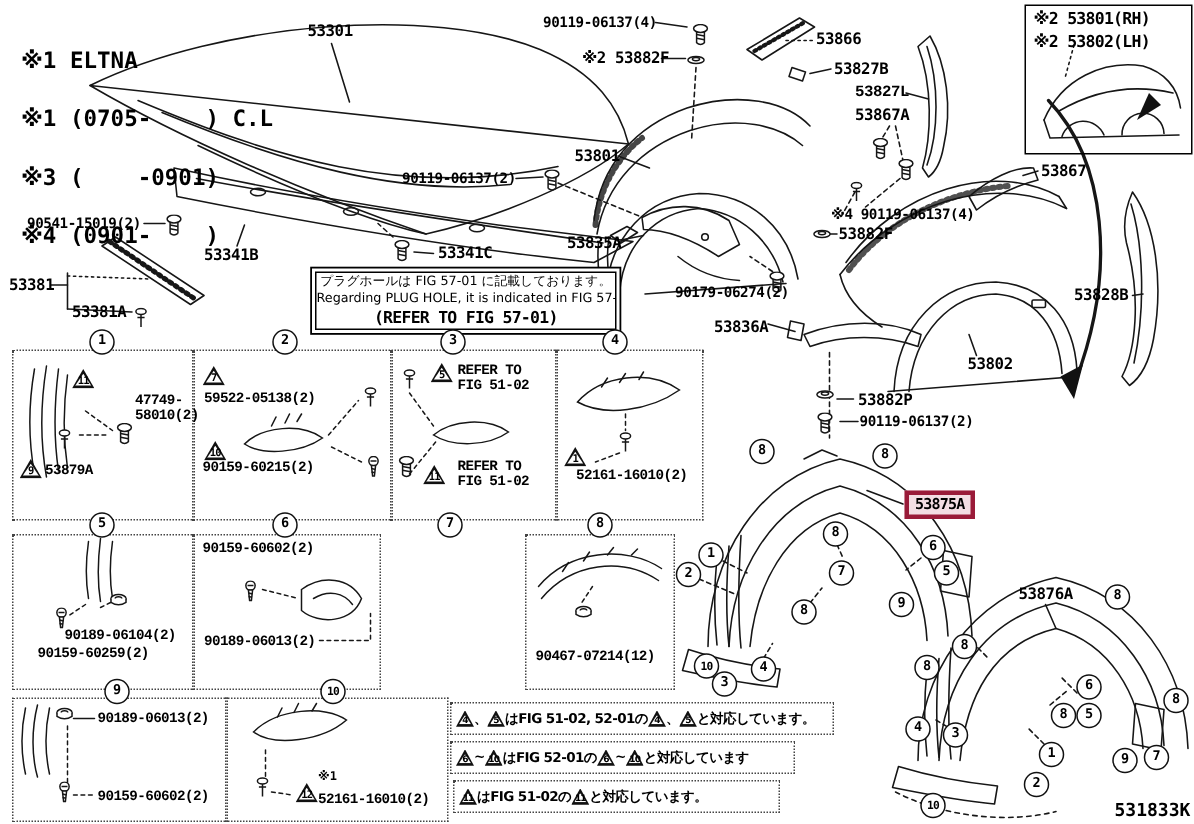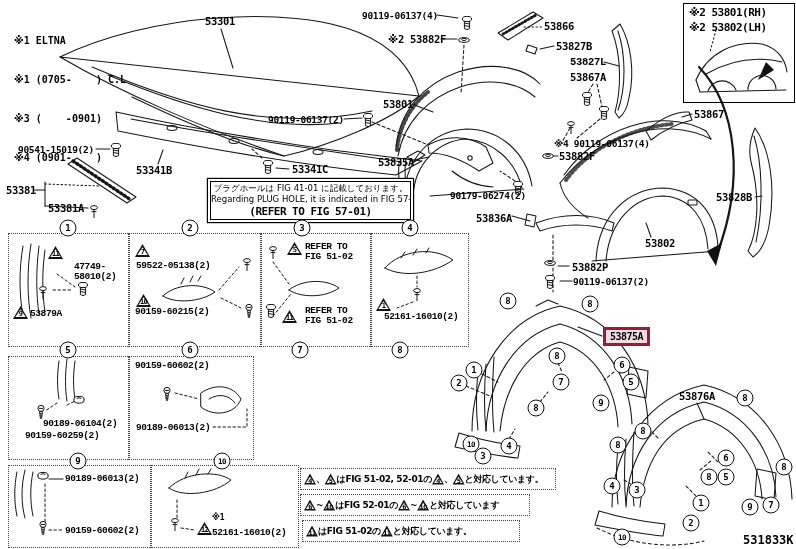--- a/index.html
+++ b/index.html
@@ -24,21 +24,21 @@
   .tri.inline{position:relative;display:inline-block;flex:none}
   .tri:before{content:"";position:absolute;inset:0;background:#111;
               clip-path:polygon(50% 0,100% 100%,0 100%)}
   .tri:after{content:"";position:absolute;left:2px;right:2px;top:3.2px;bottom:1.6px;background:#fff;
              clip-path:polygon(50% 0,100% 100%,0 100%)}
   .tri .tn{position:absolute;z-index:1;left:0;right:0;bottom:1px;text-align:center;
            font-size:7px;line-height:7px;font-weight:700;letter-spacing:-0.6px}
   .tri.s{width:12px;height:11px}
   .tri.s .tn{font-size:6px;line-height:6px;bottom:1px}
   .icon{position:absolute;z-index:2;width:12px;height:15px}
-  .legend{position:absolute;left:14px;top:8px;z-index:3;font-weight:700;font-size:10px;
+  .legend{position:absolute;left:14px;top:8px;z-index:3;font-weight:700;font-size:15px;
           line-height:13px;white-space:pre}
   .vbox{position:absolute;left:683px;top:3px;width:110px;height:98px;border:1.7px solid #000;z-index:3}
   .vline{font-size:11px;font-weight:700;line-height:13px;margin:2px 0 0 5px;white-space:nowrap;
          letter-spacing:-0.5px}
   .pnote{position:absolute;left:210px;top:181px;width:199px;height:36px;border:1px solid #000;
          box-shadow:0 0 0 2px #fff,0 0 0 3.2px #000;z-index:3;text-align:center;background:#fff;
          padding-top:1px}
   .pnote .jp,.pnote .en{font-size:8.5px;line-height:11px;font-family:"DejaVu Sans","Liberation Sans",sans-serif;
          white-space:nowrap;overflow:hidden}
   .pnote .ref{font-size:11px;font-weight:700;line-height:13px;letter-spacing:-0.5px}
@@ -211,21 +211,21 @@
     <div>※3 (    -0901)</div>
     <div>※4 (0901-    )</div>
   </div>
 
   <div class="vbox">
     <div class="vline">※2 53801(RH)</div>
     <div class="vline">※2 53802(LH)</div>
   </div>
 
   <div class="pnote">
-    <div class="jp">プラグホールは FIG 41-01 に記載しております。</div>
+    <div class="jp">プラグホールは FIG 57-01 に記載しております。</div>
     <div class="en">Regarding PLUG HOLE, it is indicated in FIG 57-01</div>
     <div class="ref">(REFER TO FIG 57-01)</div>
   </div>
 
   <div class="hbox" id="hl-box" style="border-color: rgb(154, 27, 57); background: rgb(243, 221, 227);">53875A</div>
 
   <div class="dcode">531833K</div>
 
   <div class="fnote" id="fn-0" style="left:300px;top:468px;width:248px">
       <span class="tri s inline">
@@ -439,21 +439,21 @@
       </span>
       <span class="icon" style="left: 28px; top: 52px;">
         <svg width="12" height="15" viewBox="0 0 12 15" stroke="#161616" fill="#fff" stroke-width="1">
           <ellipse cx="6" cy="2.6" rx="3.4" ry="2"></ellipse>
           <path d="M6,4.6 L6,13 M3.6,6.6 L8.4,6.6"></path>
         </svg>
       </span>
       <span class="tri" style="left: 39px; top: 12px;">
         <span class="tn">11</span>
       </span>
-      <span class="clabel" style="left: 33px; top: 28px; padding-left: 32px;">47749-58010(2)</span>
+      <span class="clabel" style="left: 49px; top: 28px; padding-left: 32px;">47749-58010(2)</span>
       <span class="tri" style="left: 4px; top: 72px;">
         <span class="tn">9</span>
       </span>
       <span class="clabel" style="left: 21px; top: 75px;">53879A</span>
     </div>
     <span class="cnum" style="left: 68px; top: 228px;">1</span>
     <div class="cell" style="left: 128px; top: 233px; width: 132px; height: 112px;">
       <svg class="cart" viewBox="0 0 132 112" stroke="#161616" fill="none" stroke-width="1" stroke-linecap="round">
         <path d="M34,62 C46,50 72,48 86,58 C72,68 46,70 34,62 Z"></path>
         <path d="M52,50 L55,44"></path>
@@ -579,20 +579,39 @@
           <path d="M4,3.4 L8,3.4"></path>
           <path d="M4.6,6.4 L7.4,6.4 L6.6,13.4 L5.4,13.4 Z"></path>
           <path d="M4.8,8.4 L7.2,9 M4.7,10.6 L7,11.2"></path>
         </svg>
       </span>
       <span class="clabel" style="left: 6px; top: 4px;">90159-60602(2)</span>
       <span class="clabel" style="left: 7px; top: 66px;">90189-06013(2)</span>
     </div>
     <span class="cnum" style="left: 190px; top: 350px;">6</span>
     <span class="cnum" style="left: 300px; top: 350px;">7</span>
+    <div class="cell" style="left: 350px; top: 356px; width: 98px; height: 102px;">
+      <svg class="cart" viewBox="0 0 98 102" stroke="#161616" fill="none" stroke-width="1" stroke-linecap="round">
+        <path d="M8,34 C28,10 66,6 90,22"></path>
+        <path d="M10,42 C30,18 64,14 88,30"></path>
+        <path d="M24,24 L28,18"></path>
+        <path d="M38,17 L42,11"></path>
+        <path d="M54,13 L58,8"></path>
+        <path d="M70,13 L74,9"></path>
+        <path d="M44,34 L36,46" stroke-dasharray="2.5 2.5"></path>
+      </svg>
+      <span class="icon" style="left: 32px; top: 46px;">
+        <svg width="12" height="15" viewBox="0 0 12 15" stroke="#161616" fill="#fff" stroke-width="1">
+          <ellipse cx="6" cy="4" rx="5" ry="2.6"></ellipse>
+          <ellipse cx="6" cy="4" rx="2.2" ry="1.2"></ellipse>
+          <path d="M1,4 L1,6.6 Q6,9.8 11,6.6 L11,4"></path>
+        </svg>
+      </span>
+      <span class="clabel" style="left: 6px; top: 76px;">90467-07214(12)</span>
+    </div>
     <span class="cnum" style="left: 400px; top: 350px;">8</span>
     <div class="cell" style="left: 8px; top: 465px; width: 142px; height: 81px;">
       <svg class="cart" viewBox="0 0 142 81" stroke="#161616" fill="none" stroke-width="1" stroke-linecap="round">
         <path d="M8,6 C5,20 5,36 8,50"></path>
         <path d="M16,4 C12,20 12,38 16,52"></path>
         <path d="M24,6 C21,20 21,36 24,50"></path>
         <path d="M40,13 L54,13"></path>
         <path d="M36,18 L36,58" stroke-dasharray="2.5 2.5"></path>
         <path d="M40,64 L54,64" stroke-dasharray="2.5 2.5"></path>
       </svg>

